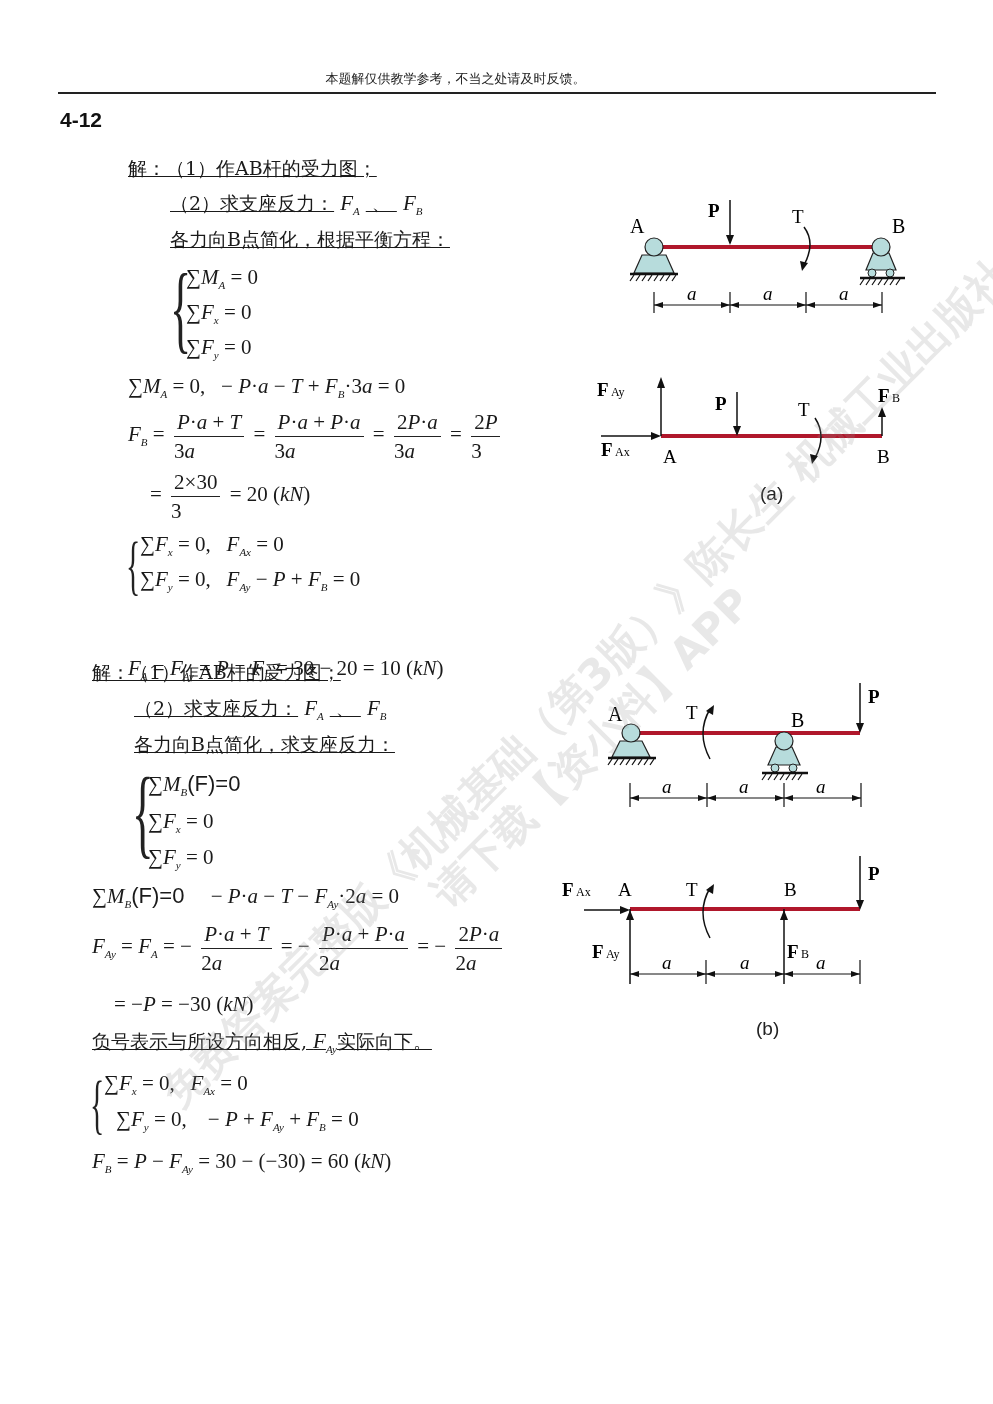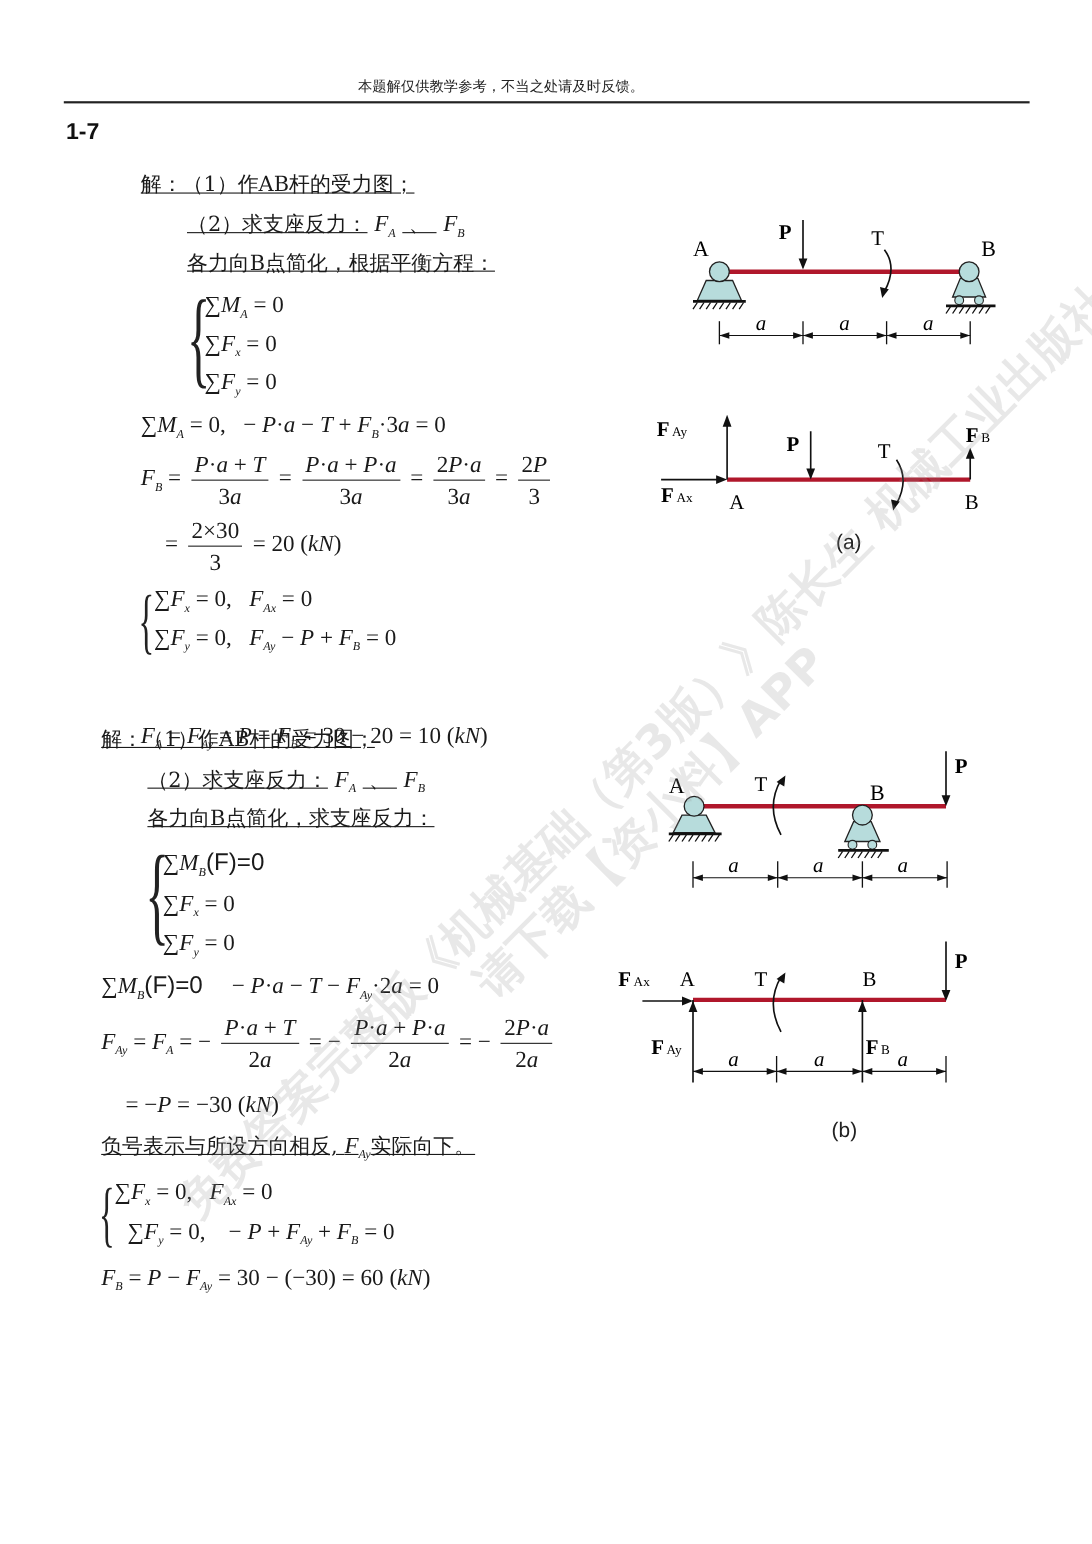--- a/index.html
+++ b/index.html
@@ -9,35 +9,35 @@
             font-family:"DejaVu Sans", sans-serif; font-size:13px; color:#222; }
   .header-rule { position:absolute; left:58px; top:92px; width:878px; height:2px; background:#222; }
   .qnum { position:absolute; left:60px; top:108px; font-family:"Liberation Sans", sans-serif;
           font-size:21px; font-weight:bold; color:#111; }
   .ln { position:absolute; white-space:nowrap; font-size:19px; line-height:22px; }
   .cn { font-family:"DejaVu Serif", serif;text-decoration:underline; }
   .m { font-family:"Liberation Serif", serif; font-size:21px; }
   .it { font-style:italic; }
   sub { font-size:11px; font-style:italic; vertical-align:-5px; }
   .brace { position:absolute; font-family:"Liberation Serif", serif; font-weight:100; color:#222; }
-  .frac { display:inline-block; vertical-align:middle; text-align:center; margin:0 4px; }
+  .frac { display:inline-block; vertical-align:middle; margin:0 4px; }
   .frac .num { display:block; border-bottom:1.3px solid #222; padding:0 3px 2px; line-height:24px; }
   .frac .den { display:block; padding-top:2px; line-height:24px; }
   .sans { font-family:"Liberation Sans", sans-serif; }
   .fig-label { position:absolute; font-family:"Liberation Sans", sans-serif; font-size:19px; color:#222; }
   svg text { font-family:"Liberation Serif", serif; }
   .wm { position:absolute; font-family:"DejaVu Sans", sans-serif; font-weight:bold; color:rgba(150,150,150,0.22);
         transform-origin:left top; white-space:nowrap; pointer-events:none; }
 </style>
 </head>
 <body>
 
 <div class="header">本题解仅供教学参考，不当之处请及时反馈。</div>
 <div class="header-rule"></div>
-<div class="qnum">1-7</div>
+<div class="qnum">4-12</div>
 
 <div>
   <div class="ln cn" style="left:128px;top:157px;">解：（1）作AB杆的受力图；</div>
   <div class="ln" style="left:170px;top:192px;">
     <span class="cn">（2）求支座反力：</span>
     <span class="m it">F<sub>A</sub></span>
     <span class="cn">&nbsp;、&nbsp;</span>
     <span class="m it">F<sub>B</sub></span>
   </div>
   <div class="ln cn" style="left:170px;top:228px;">各力向B点简化，根据平衡方程：</div>

